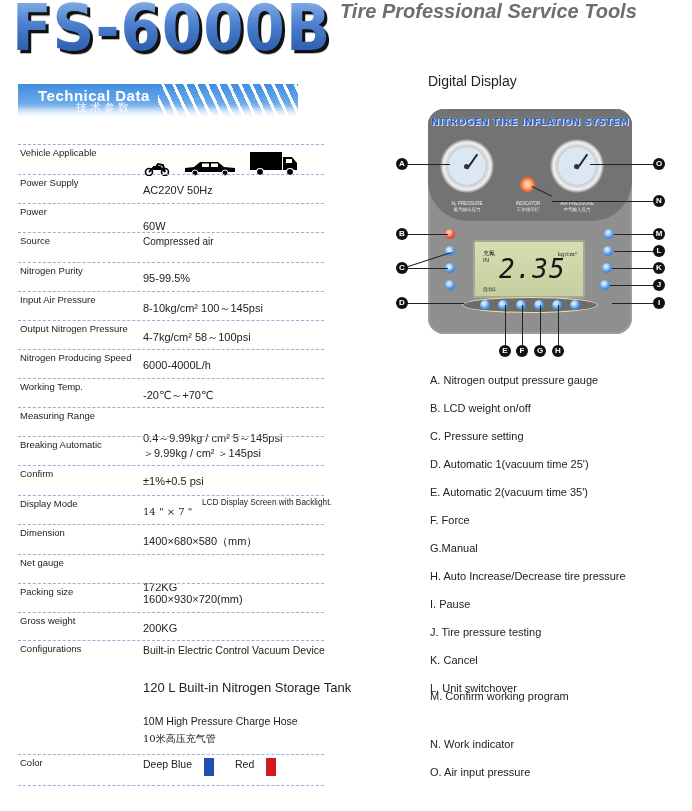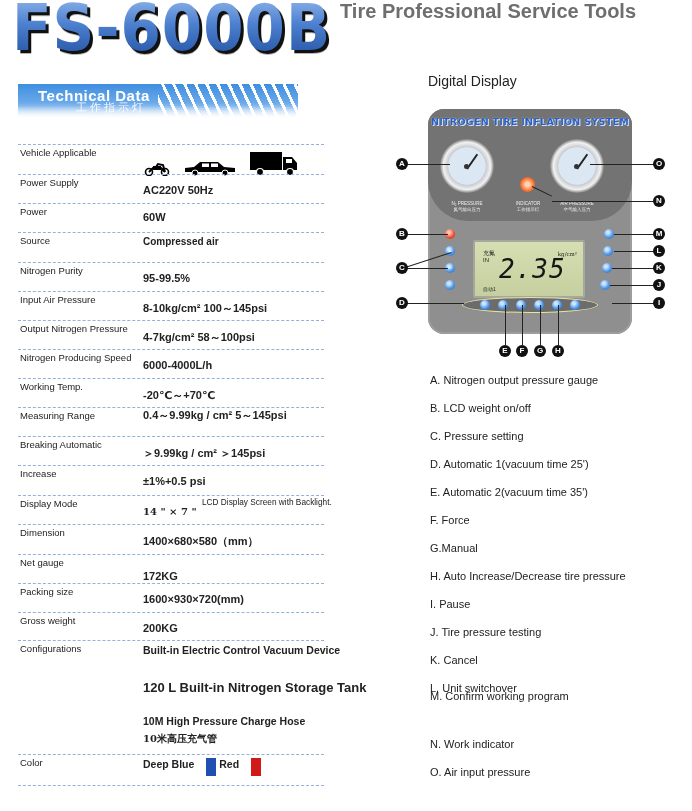--- a/index.html
+++ b/index.html
@@ -12,21 +12,21 @@
     font-family: "DejaVu Sans", "Liberation Sans", sans-serif;
     font-weight: bold; font-size: 58px; letter-spacing: 1px;
     color: #4a78c0;
     background: linear-gradient(180deg, #9cc0ee 0%, #4c7fcf 45%, #1f4d9c 100%);
     -webkit-background-clip: text; background-clip: text; -webkit-text-fill-color: transparent;
     filter: drop-shadow(3px 3px 0 #111);
     transform: scaleY(1.1);
   }
   .tagline {
     position: absolute; left: 340px; top: 0px;
-    font-weight: bold; font-size: 20px; color: #6e6e6e; white-space: nowrap;
+    font-weight: bold; font-size: 20px; color: #6e6e6e; white-space: nowrap; font-style: italic;
   }
 
   
   .banner {
     position: absolute; left: 18px; top: 84px; width: 280px; height: 34px;
     background: linear-gradient(180deg, #3f8ee0 0%, #6aa9ea 55%, #e8f2fc 100%);
     overflow: hidden;
   }
   .banner .stripes {
     position: absolute; left: 140px; top: 0; width: 160px; height: 34px;
@@ -37,27 +37,27 @@
     position: absolute; left: 20px; top: 3px; font-weight: bold; font-size: 15px; color: #fff; letter-spacing: .5px;
   }
   .banner-sub {
     position: absolute; left: 58px; top: 16px; font-size: 11px; color: #fff; letter-spacing: 3px; opacity: .9;
   }
 
   
   .spec-table { position: absolute; left: 18px; top: 144px; width: 306px; }
   .spec-row { position: relative; border-top: 1px dashed #8fb3de; }
   .spec-label { position: absolute; left: 2px; top: 2px; font-size: 9.5px; color: #222; white-space: nowrap; }
-  .spec-value { position: absolute; left: 125px; font-size: 11px; color: #222; white-space: nowrap; font-weight: bold; }
+  .spec-value { position: absolute; left: 125px; font-size: 11px; color: #222; white-space: nowrap; }
   .spec-end { position: absolute; left: 18px; top: 785px; width: 306px; border-top: 1px dashed #8fb3de; }
 
   .vehicles { position: absolute; left: 126px; top: 7px; display: flex; align-items: flex-end; gap: 14px; }
   .note-small { position: absolute; left: 184px; top: 1px; font-size: 9px; color: #222; transform: scaleX(.92); transform-origin: left; white-space: nowrap; }
   .swatch { display: inline-block; width: 10px; height: 18px; vertical-align: top; margin-left: 12px; }
-  .color-item { display: inline-block; }
+  .color-item { display: inline-block; margin-right: 18px; }
   .cn-text { font-family: "DejaVu Serif", serif; font-size: 10px; margin-top: 3px; }
 
   
   .dd-title { position: absolute; left: 428px; top: 73px; font-size: 14px; color: #222; }
 
   .panel {
     position: absolute; left: 428px; top: 109px; width: 204px; height: 225px;
     background: #8f8f8f; border-radius: 16px;
     box-shadow: inset 0 0 0 2px #9d9d9d;
   }
@@ -123,21 +123,21 @@
 </head>
 <body>
 
 <div class="model-title">FS-6000B</div>
 <div class="tagline">Tire Professional Service Tools</div>
 
 <div class="banner">
   <div class="stripes"></div>
   <div class="fade"></div>
   <div class="banner-title">Technical Data</div>
-  <div class="banner-sub">工作指示灯</div>
+  <div class="banner-sub">技术参数</div>
 </div>
 
 <div class="spec-table">
 
   <div class="spec-row" style="height:30px">
     <div class="spec-label">Vehicle Applicable</div>
     <div class="vehicles">
       <svg width="26" height="14" viewBox="0 0 26 14">
         <circle cx="5" cy="10" r="3.5" fill="none" stroke="#000" stroke-width="1.6"></circle>
         <circle cx="21" cy="10" r="3.5" fill="none" stroke="#000" stroke-width="1.6"></circle>
@@ -160,21 +160,21 @@
       </svg>
     </div>
   </div>
 
   <div class="spec-row" style="height:29px">
     <div class="spec-label">Power Supply</div>
     <div class="spec-value" style="top:9px">AC220V   50Hz</div>
   </div>
   <div class="spec-row" style="height:29px">
     <div class="spec-label">Power</div>
-    <div class="spec-value" style="top:7px">60W</div>
+    <div class="spec-value" style="top:16px">60W</div>
   </div>
   <div class="spec-row" style="height:30px">
     <div class="spec-label">Source</div>
     <div class="spec-value" style="top:3px;font-size:10px">Compressed air</div>
   </div>
   <div class="spec-row" style="height:29px">
     <div class="spec-label">Nitrogen Purity</div>
     <div class="spec-value" style="top:9px">95-99.5%</div>
   </div>
   <div class="spec-row" style="height:29px">
@@ -188,42 +188,42 @@
   <div class="spec-row" style="height:29px">
     <div class="spec-label">Nitrogen Producing Speed</div>
     <div class="spec-value" style="top:9px">6000-4000L/h</div>
   </div>
   <div class="spec-row" style="height:29px">
     <div class="spec-label">Working Temp.</div>
     <div class="spec-value" style="top:9px">-20℃～+70℃</div>
   </div>
   <div class="spec-row" style="height:29px">
     <div class="spec-label">Measuring Range</div>
-    <div class="spec-value" style="top:0">0.4～9.99kg / cm²   5～145psi</div>
+    <div class="spec-value" style="top:23px">0.4～9.99kg / cm²   5～145psi</div>
   </div>
   <div class="spec-row" style="height:29px">
     <div class="spec-label">Breaking Automatic</div>
     <div class="spec-value" style="top:9px">＞9.99kg / cm²   ＞145psi</div>
   </div>
   <div class="spec-row" style="height:30px">
-    <div class="spec-label">Increase</div>
+    <div class="spec-label">Confirm</div>
     <div class="spec-value" style="top:9px">±1%+0.5 psi</div>
   </div>
   <div class="spec-row" style="height:29px">
     <div class="spec-label">Display Mode</div>
     <div class="spec-value" style="top:10px;font-family:'DejaVu Serif',serif;font-size:10px">14 " × 7 "</div>
     <div class="note-small">LCD Display Screen with Backlight.</div>
   </div>
   <div class="spec-row" style="height:30px">
     <div class="spec-label">Dimension</div>
     <div class="spec-value" style="top:9px">1400×680×580（mm）</div>
   </div>
   <div class="spec-row" style="height:29px">
     <div class="spec-label">Net gauge</div>
-    <div class="spec-value" style="top:15px">172KG</div>
+    <div class="spec-value" style="top:26px">172KG</div>
   </div>
   <div class="spec-row" style="height:29px">
     <div class="spec-label">Packing size</div>
     <div class="spec-value" style="top:9px">1600×930×720(mm)</div>
   </div>
   <div class="spec-row" style="height:28px">
     <div class="spec-label">Gross weight</div>
     <div class="spec-value" style="top:9px">200KG</div>
   </div>
 

